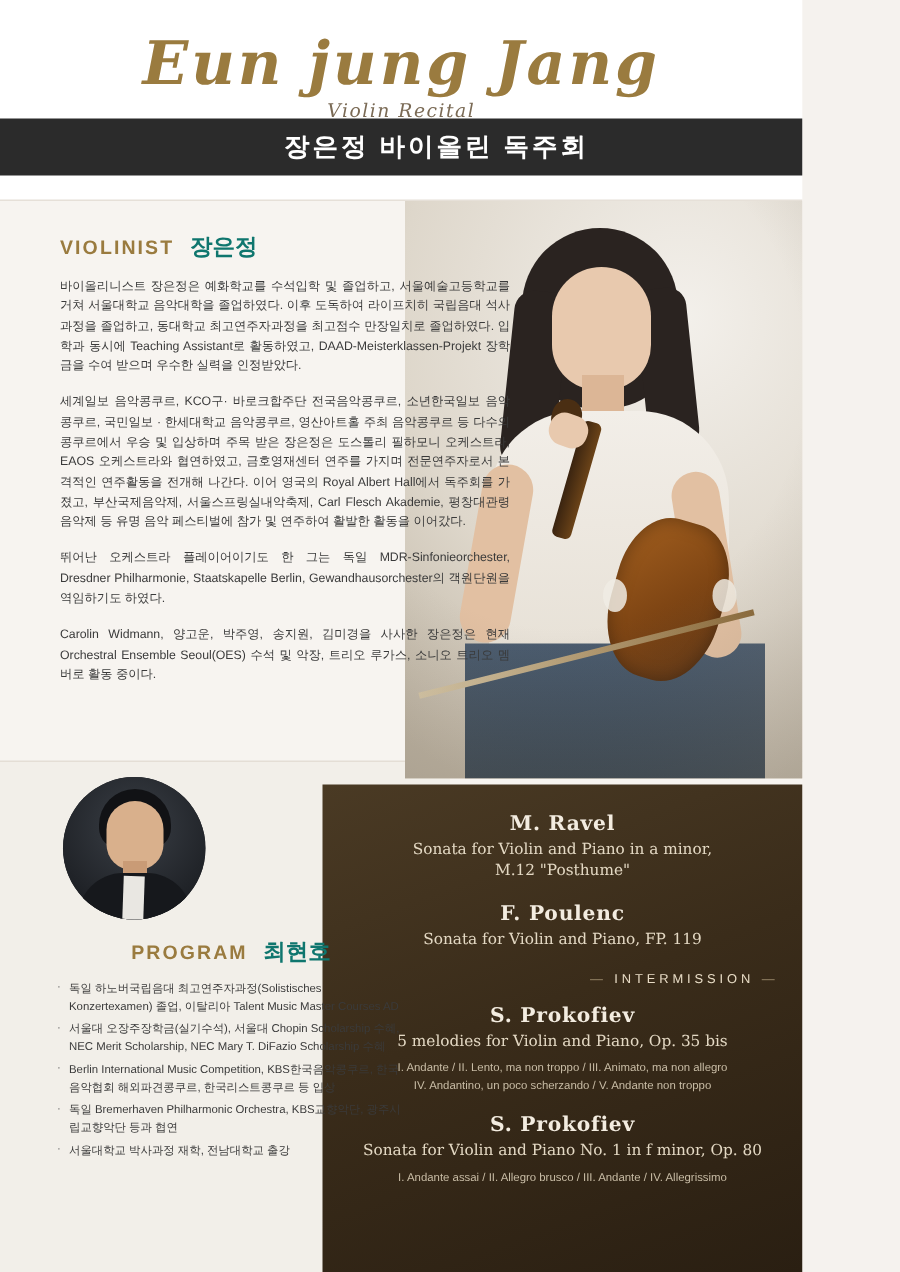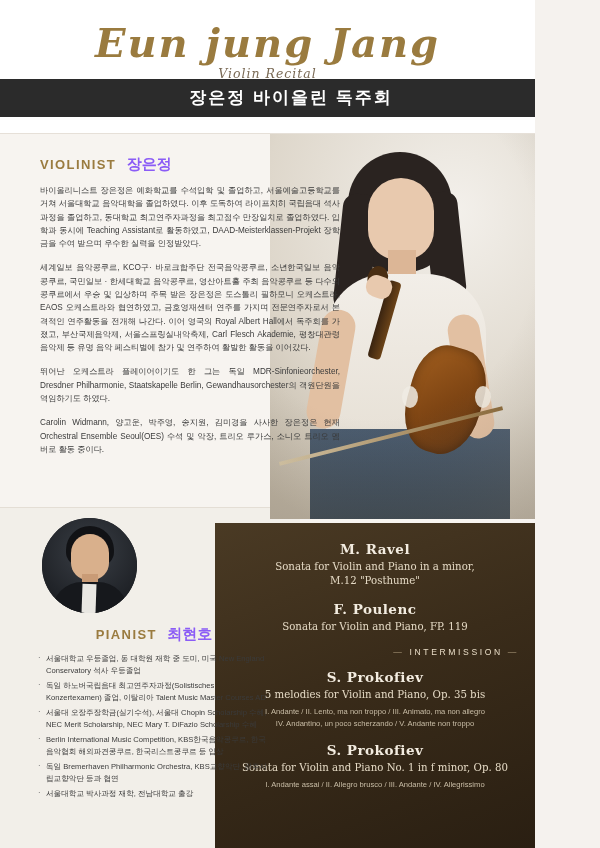--- a/index.html
+++ b/index.html
@@ -78,21 +78,21 @@
   }
   .role-en {
     font-size: 13px;
     letter-spacing: 1.4px;
     color: #9a7b3f;
     font-weight: bold;
   }
   .role-kr {
     font-size: 15px;
     font-weight: bold;
-    color: #8b5cf6;
+    color: #0f766e;
     margin-left: 6px;
     margin-top: 28px;
   }
   .bio p {
     margin: 0 0 11px 0;
     font-size: 8.2px;
     line-height: 1.62;
     color: #3a3a3a;
     text-align: justify;
   }
@@ -477,25 +477,24 @@
     <div class="pp-bg"></div>
     <div class="pp-hair"></div>
     <div class="pp-face"></div>
     <div class="pp-neck"></div>
     <div class="pp-body"></div>
     <div class="pp-shirt"></div>
   </div>
 
   <div class="pianist-block">
     <div class="pianist-head">
-      <span class="role-en">PIANIST</span>
+      <span class="role-en">PROGRAM</span>
       <span class="role-kr">최현호</span>
     </div>
     <ul class="pianist-list">
-      <li>서울대학교 우등졸업, 동 대학원 재학 중 도미, 미국 New England Conservatory 석사 우등졸업</li>
       <li>독일 하노버국립음대 최고연주자과정(Solistisches Konzertexamen) 졸업, 이탈리아 Talent Music Master Courses AD</li>
       <li>서울대 오장주장학금(실기수석), 서울대 Chopin Scholarship 수혜, NEC Merit Scholarship, NEC Mary T. DiFazio Scholarship 수혜</li>
       <li>Berlin International Music Competition, KBS한국음악콩쿠르, 한국음악협회 해외파견콩쿠르, 한국리스트콩쿠르 등 입상</li>
       <li>독일 Bremerhaven Philharmonic Orchestra, KBS교향악단, 광주시립교향악단 등과 협연</li>
       <li>서울대학교 박사과정 재학, 전남대학교 출강</li>
     </ul>
   </div>
 
 </div>
 

